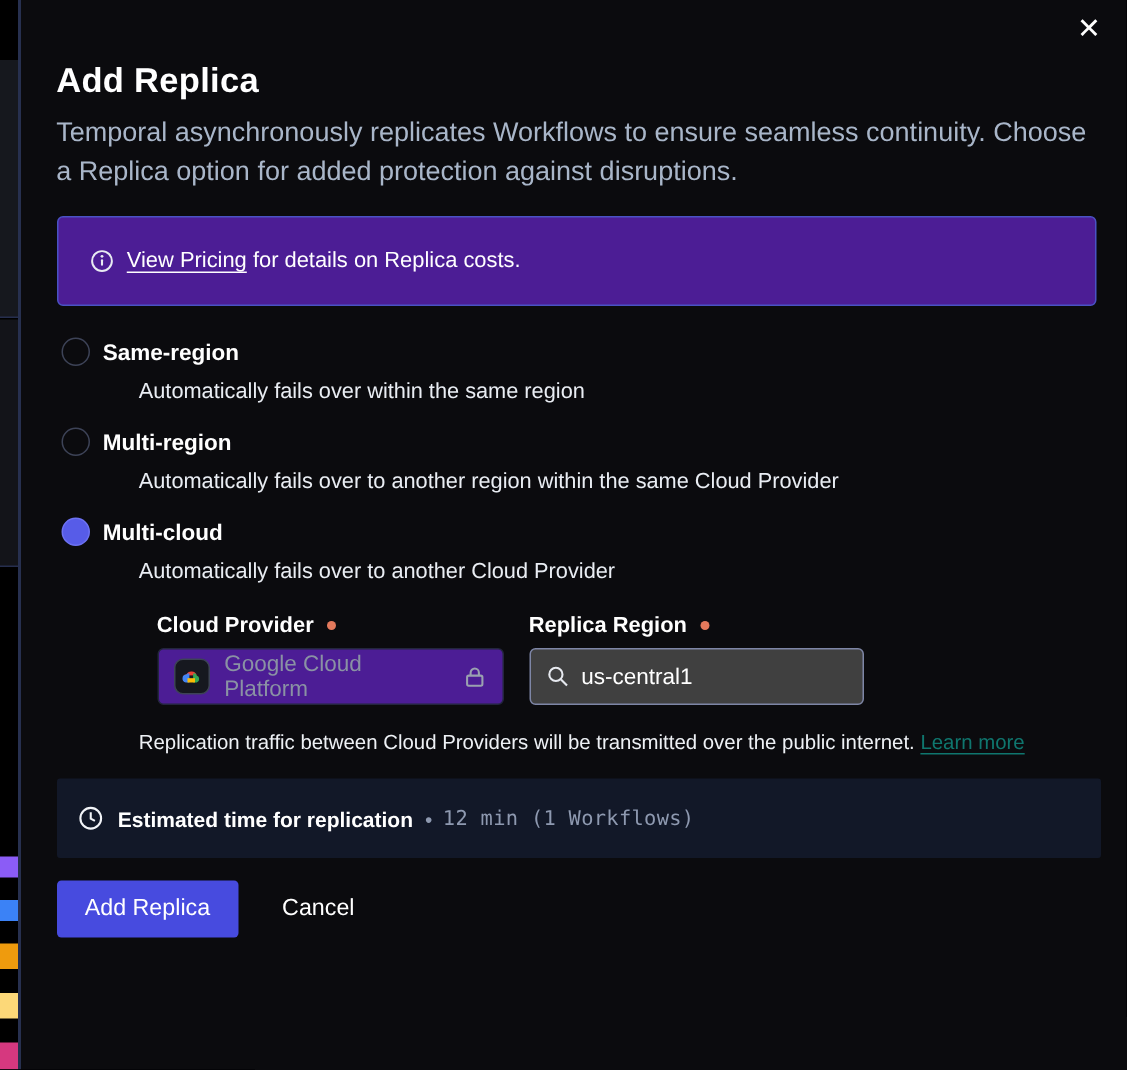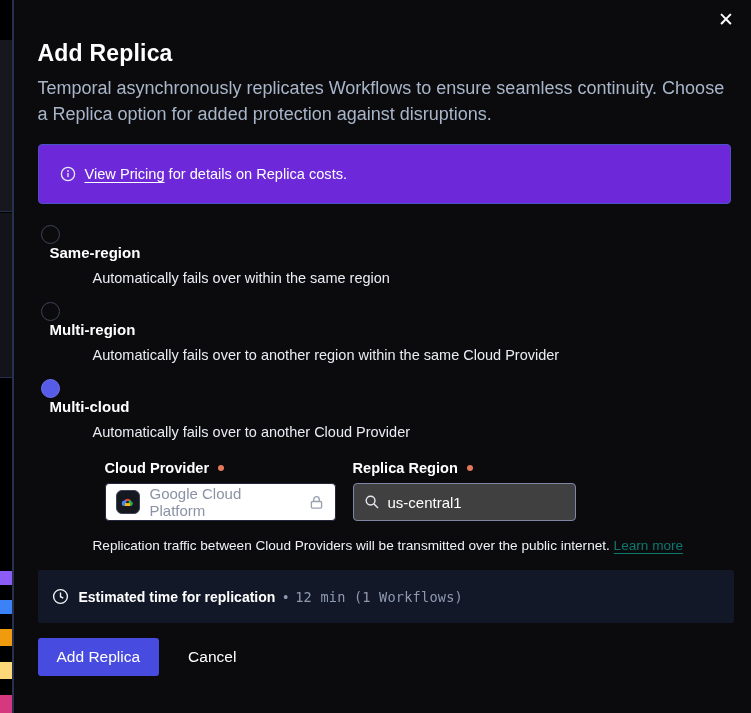--- a/index.html
+++ b/index.html
@@ -29,51 +29,51 @@
     position: absolute; top: 6px; right: 12px;
     width: 26px; height: 26px; display: flex; align-items: center; justify-content: center;
     font-size: 19px; font-weight: 300; color: #ffffff; cursor: pointer; background: none; border: none;
     font-family: "Liberation Sans", sans-serif;
   }
   .modal-title { font-size: 23px; font-weight: 700; color: #fff; margin-bottom: 9px; letter-spacing: 0.2px; }
   .modal-desc { font-size: 18px; line-height: 1.42; color: #a9b6c9; width: 690px; margin-bottom: 17px; }
 
   .pricing-banner {
     width: 693px; height: 60px;
-    background: #6d28d9;
+    background: #4c1d95;
     border: 1.5px solid #4a52c4;
     border-radius: 4px;
     display: flex; align-items: center;
     padding-left: 21px;
     margin-bottom: 21px;
     font-size: 14.6px; color: #fff;
   }
   .pricing-banner .icon { display: inline-flex; margin-right: 9px; color: #e8ebf2; }
   .pricing-link { color: #fff; text-decoration: underline; text-underline-offset: 3px; cursor: pointer; }
 
   .option-row { margin-bottom: 16px; }
-  .option-head { display: flex; align-items: flex-start; padding-left: 3px; flex-direction: column; }
+  .option-head { display: flex; align-items: flex-end; padding-left: 3px; }
   .radio {
     width: 19px; height: 19px; border-radius: 50%;
     border: 1.5px solid #3d4357; background: transparent;
     flex: 0 0 19px; cursor: pointer;
   }
   .radio.selected { background: #575ce8; border-color: #6d72f2; }
   .option-label { font-size: 15px; font-weight: 700; color: #fff; margin-left: 9px; }
   .option-desc { font-size: 14.5px; color: #e9edf3; margin: 9px 0 0 55px; }
 
   .fields-block { margin: 20px 0 0 55px; }
   .fields-row { display: flex; gap: 17px; margin-left: 12px; }
   .field-col-1 { width: 231px; }
   .field-col-2 { width: 223px; }
   .field-label { display: flex; align-items: center; font-size: 14.6px; font-weight: 700; color: #fff; margin-bottom: 7px; }
   .req-dot { width: 6px; height: 6px; border-radius: 50%; background: #e3795c; margin-left: 9px; display: inline-block; }
 
   .provider-field {
-    height: 38px; border: 1px solid #23263d; border-radius: 4px; background: #ffffff;
+    height: 38px; border: 1px solid #23263d; border-radius: 4px; background: #4c1d95;
     display: flex; align-items: center; padding: 8px 10px;
   }
   .gcp-badge {
     width: 24px; height: 24px; border-radius: 6px;
     border: 1px solid #3d4356; background: #16181f;
     display: flex; align-items: center; justify-content: center;
     margin-right: 10px; flex: 0 0 24px;
   }
   .provider-name { font-size: 15px; color: #8a92a4; }
   .lock-icon { margin-left: 10px; color: #9aa1b0; display: inline-flex; }

